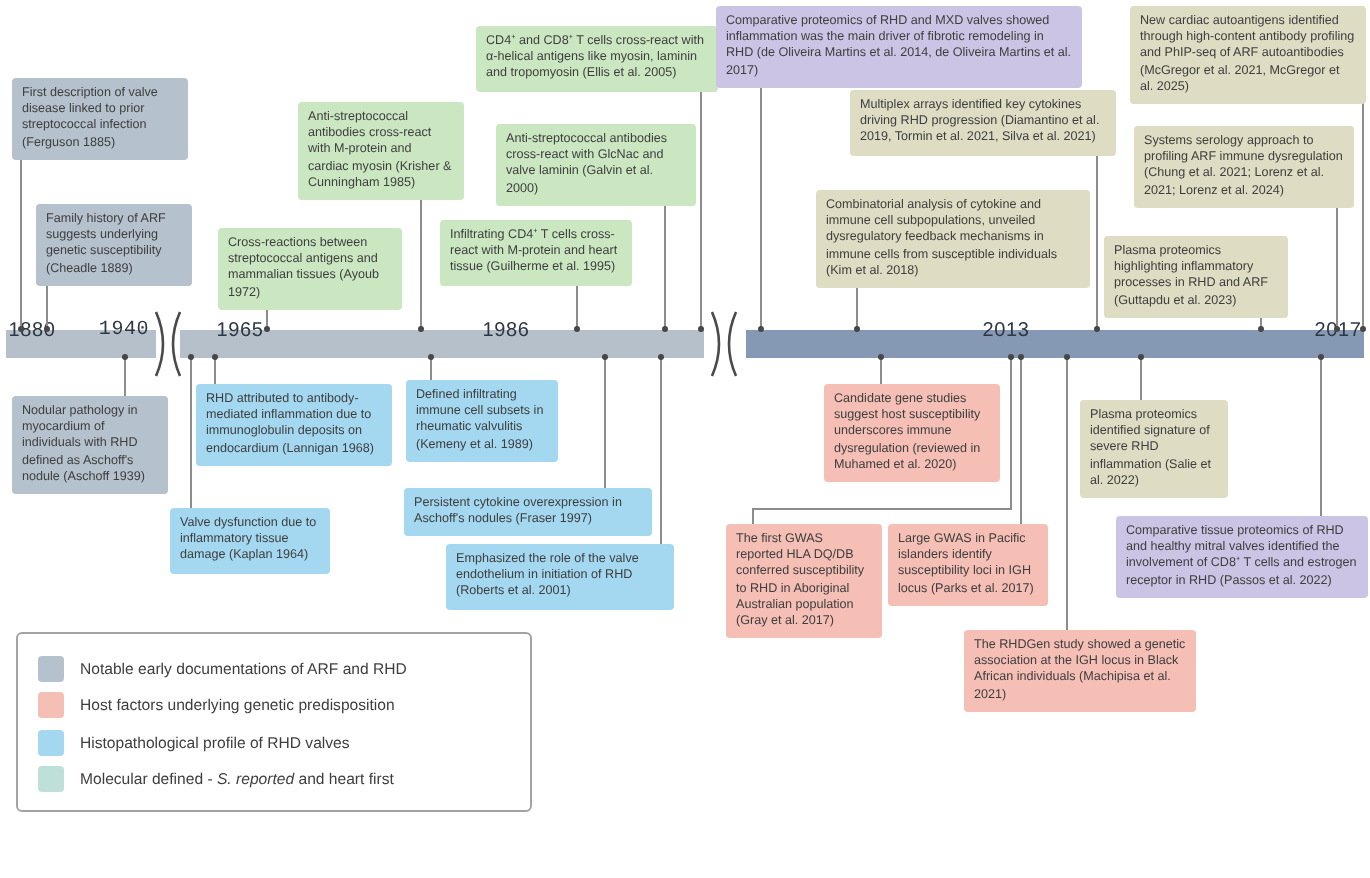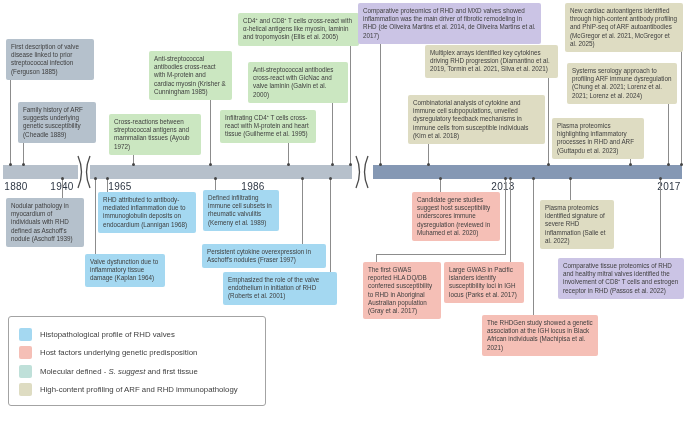--- a/index.html
+++ b/index.html
@@ -1,55 +1,55 @@
 <!DOCTYPE html>
 <html><head>
 <meta charset="utf-8">
 <style>
   html,body{margin:0;padding:0;background:#ffffff;}
   body{font-family:"Liberation Sans", sans-serif;}
   #fig{position:relative;width:685px;height:439px;background:#fff;overflow:hidden;}
   .bar{position:absolute;height:14px;top:165px;}
-  .year{position:absolute;top:181px;transform:translateX(-50%);font-size:10px;color:#2e3744;letter-spacing:.3px;white-space:nowrap;}
+  .year{position:absolute;top:160px;transform:translateX(-50%);font-size:10px;color:#2e3744;letter-spacing:.3px;white-space:nowrap;}
   .evbox{position:absolute;z-index:3;padding:4px 5px;border-radius:2px;font-size:6.3px;line-height:1.3;color:#3e3e3e;box-sizing:border-box;}
   .conn{position:absolute;z-index:1;background:#8c8c8c;}
   .dot{position:absolute;z-index:2;width:3px;height:3px;border-radius:50%;background:#474747;}
   .brk{position:absolute;z-index:4;}
   #legend{position:absolute;left:8px;top:316px;width:258px;background:#fff;border:1px solid #a3a3a3;border-radius:3px;padding:8px 10px 6px 10px;box-sizing:border-box;}
   .lrow{display:flex;align-items:center;height:18.5px;}
   .lsw{width:13px;height:13px;border-radius:2px;margin-right:8px;flex:0 0 13px;}
   .llab{font-size:7.8px;color:#3e3e3e;white-space:nowrap;}
 </style>
 </head>
 <body>
 
 <div id="fig">
   <div id="legend">
       <div class="lrow">
-        <div class="lsw" style="background: rgb(164, 216, 241);"></div>
-        <div class="llab">Histopathological profile of RHD valves</div>
+        <div class="lsw" style="background: rgb(181, 193, 204);"></div>
+        <div class="llab">Notable early documentations of ARF and RHD</div>
       </div>
       <div class="lrow">
         <div class="lsw" style="background: rgb(245, 191, 182);"></div>
         <div class="llab">Host factors underlying genetic predisposition</div>
       </div>
       <div class="lrow">
-        <div class="lsw" style="background: rgb(191, 224, 217);"></div>
-        <div class="llab"><span>Molecular defined - </span><i>S. suggest</i><span> and first tissue</span></div>
+        <div class="lsw" style="background: rgb(164, 216, 241);"></div>
+        <div class="llab">Histopathological profile of RHD valves</div>
       </div>
       <div class="lrow">
-        <div class="lsw" style="background: rgb(222, 220, 194);"></div>
-        <div class="llab">High-content profiling of ARF and RHD immunopathology</div>
+        <div class="lsw" style="background: rgb(191, 224, 217);"></div>
+        <div class="llab"><span>Molecular defined - </span><i>S. reported</i><span> and heart first</span></div>
       </div>
     </div>
 <div class="bar" style="left: 3px; width: 75px; background: rgb(182, 192, 203);"></div>
     <div class="bar" style="left: 90px; width: 262px; background: rgb(182, 192, 203);"></div>
     <div class="bar" style="left: 373px; width: 309px; background: rgb(133, 152, 180);"></div>
     <div class="year" style="left: 16px;">1880</div>
-    <div class="year" style="left: 62px;">1940</div>
+    <div class="year" style="left: 62px; font-family: Liberation Mono, monospace;">1940</div>
     <div class="year" style="left: 120px;">1965</div>
     <div class="year" style="left: 253px;">1986</div>
     <div class="year" style="left: 503px;">2013</div>
     <div class="year" style="left: 669px;">2017</div>
     <div class="brk" style="left: 69px; top: 154px;"><svg width="30" height="36" viewBox="0 0 30 36">
         <path d="M9 2 Q16 18 9 34" fill="none" stroke="#4a4a4a" stroke-width="1.3"></path>
         <path d="M21 2 Q14 18 21 34" fill="none" stroke="#4a4a4a" stroke-width="1.3"></path>
       </svg></div>
     <div class="brk" style="left: 347px; top: 154px;"><svg width="30" height="36" viewBox="0 0 30 36">
         <path d="M9 2 Q16 18 9 34" fill="none" stroke="#4a4a4a" stroke-width="1.3"></path>

